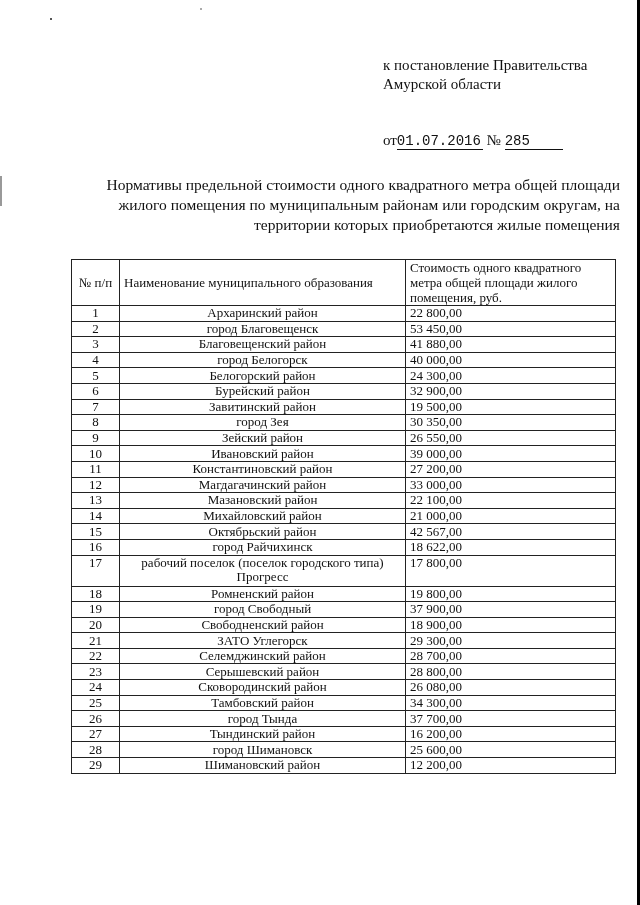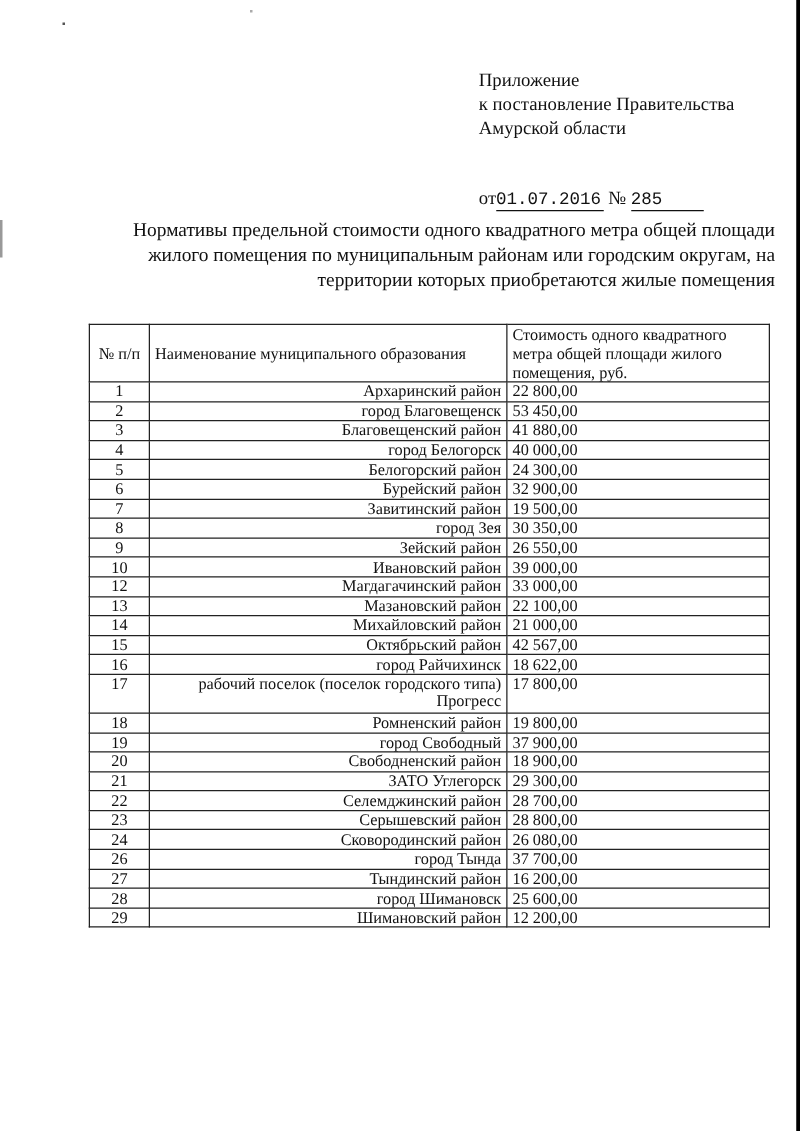--- a/index.html
+++ b/index.html
@@ -20,36 +20,35 @@
     font-size: 15.5px; line-height: 20px;
   }
   table {
     position: absolute; left: 71px; top: 259px; width: 545px;
     border-collapse: collapse; font-size: 13px;
   }
   td, th { border: 1px solid #222; padding: 0 4px; font-weight: normal; }
   th { height: 45px; line-height: 15px; }
   td { height: 14.6px; line-height: 14px; }
   .c1 { width: 39px; text-align: center; }
-  .c2 { width: 277px; text-align: right; }
+  .c2 { width: 277px; text-align: center; }
   .c3 { text-align: left; }
   th.c2 { text-align: left; }
   tr.tall td { height: 30px; vertical-align: top; }
   .dot { position: absolute; width: 2px; height: 2px; background: #555; }
 </style>
 </head>
 <body>
 
 <div class="page-edge"></div>
 <div class="margin-mark" style="top:176px;height:30px;"></div>
 <div class="dot" style="left:50px;top:18px;"></div>
 <div class="dot" style="left:200px;top:8px;background:#aaa;"></div>
 
 <div class="appendix">
-  <div class="line">Приложение</div>
   <div class="line">к постановление Правительства</div>
   <div class="line">Амурской области</div>
   <div class="line">
     <span>от</span><span class="u mono" style="width:86px;margin-top:40px;">01.07.2016</span>
     <span>№</span>
     <span class="u mono" style="width:58px;text-align:left;">285</span>
   </div>
 </div>
 
 <div class="title">Нормативы предельной стоимости одного квадратного метра общей площади жилого помещения по муниципальным районам или городским округам, на территории которых приобретаются жилые помещения</div>
@@ -107,20 +106,25 @@
         <td class="c1">9</td>
         <td class="c2">Зейский район</td>
         <td class="c3">26 550,00</td>
       </tr>
       <tr>
         <td class="c1">10</td>
         <td class="c2">Ивановский район</td>
         <td class="c3">39 000,00</td>
       </tr>
       <tr>
+        <td class="c1">11</td>
+        <td class="c2">Константиновский район</td>
+        <td class="c3">27 200,00</td>
+      </tr>
+      <tr>
         <td class="c1">12</td>
         <td class="c2">Магдагачинский район</td>
         <td class="c3">33 000,00</td>
       </tr>
       <tr>
         <td class="c1">13</td>
         <td class="c2">Мазановский район</td>
         <td class="c3">22 100,00</td>
       </tr>
       <tr>
@@ -172,20 +176,25 @@
         <td class="c1">23</td>
         <td class="c2">Серышевский район</td>
         <td class="c3">28 800,00</td>
       </tr>
       <tr>
         <td class="c1">24</td>
         <td class="c2">Сковородинский район</td>
         <td class="c3">26 080,00</td>
       </tr>
       <tr>
+        <td class="c1">25</td>
+        <td class="c2">Тамбовский район</td>
+        <td class="c3">34 300,00</td>
+      </tr>
+      <tr>
         <td class="c1">26</td>
         <td class="c2">город Тында</td>
         <td class="c3">37 700,00</td>
       </tr>
       <tr>
         <td class="c1">27</td>
         <td class="c2">Тындинский район</td>
         <td class="c3">16 200,00</td>
       </tr>
       <tr>

